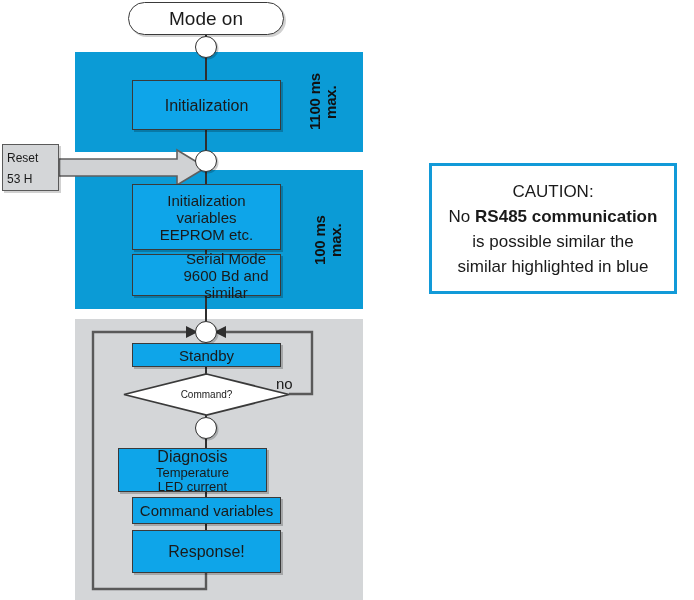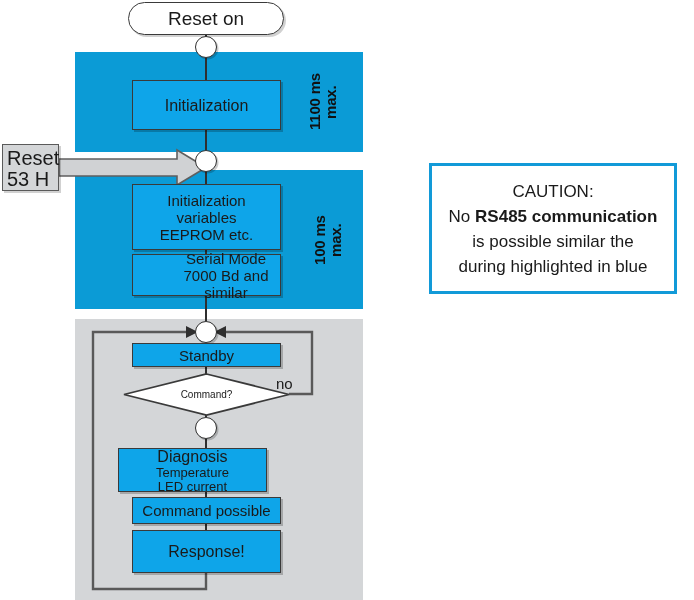--- a/index.html
+++ b/index.html
@@ -121,21 +121,21 @@
   .node-4 { left: 195px; top: 417px; }
 
   
   .reset-box {
     position: absolute;
     left: 2px; top: 144px; width: 57px; height: 47px;
     background: #d4d6d8;
     border: 1.4px solid #5a5a5a;
     box-sizing: border-box;
     padding: 3px 0 0 4px;
-    font-size: 20px;
+    font-size: 12px;
     line-height: 21px;
     color: #1a1a1a;
     box-shadow: 2px 2px 0 rgba(0,0,0,0.18);
   }
 
   
   .caution {
     position: absolute;
     left: 429px; top: 163px; width: 248px; height: 131px;
     background: #ffffff;
@@ -209,70 +209,70 @@
     <polygon points="186,326 198,332 186,338" fill="#2f2f2f"></polygon>
 
     <polyline points="289,394 312,394 312,332 226,332" fill="none" stroke="#595959" stroke-width="2.4"></polyline>
     <polygon points="226,326 214,332 226,338" fill="#2f2f2f"></polygon>
 
     <polygon points="206.5,374 289,394.5 206.5,415 124,394.5" fill="#ffffff" stroke="#3a3a3a" stroke-width="1.8"></polygon>
 
     <polygon points="59,159 177,159 177,150 206,167.5 177,185 177,176 59,176" fill="#d0d2d4" stroke="#5f5f5f" stroke-width="1.6" stroke-linejoin="miter"></polygon>
   </svg>
 
-  <div class="terminal">Reset on</div>
+  <div class="terminal">Mode on</div>
 
   <div class="node node-1"></div>
   <div class="node node-2"></div>
   <div class="node node-3"></div>
   <div class="node node-4"></div>
 
   <div class="pbox box-init">
     <span class="l1">Initialization</span>
   </div>
 
   <div class="pbox box-initvars">
     <span class="l2">Initialization</span>
     <span class="l2">variables</span>
     <span class="l2">EEPROM etc.</span>
   </div>
 
   <div class="pbox box-serial">
     <span class="l2">Serial Mode</span>
-    <span class="l2">7000 Bd and similar</span>
+    <span class="l2">9600 Bd and similar</span>
   </div>
 
   <div class="pbox box-standby">
     <span class="l2">Standby</span>
   </div>
 
   <div class="diamond">
     <div class="dlabel">Command?</div>
   </div>
   <div class="no-label">no</div>
 
   <div class="pbox box-diagnosis">
     <span class="l1">Diagnosis</span>
     <span class="lsm">Temperature</span>
     <span class="lsm">LED current</span>
   </div>
 
   <div class="pbox box-cmdexec">
-    <span class="l2">Command possible</span>
+    <span class="l2">Command variables</span>
   </div>
 
   <div class="pbox box-response">
     <span class="l1">Response!</span>
   </div>
 
   <div class="reset-box">
     <div>Reset</div>
     <div>53 H</div>
   </div>
 
   <div class="caution">
     <div>CAUTION:</div>
     <div><span>No </span><b>RS485 communication</b></div>
     <div>is possible similar the</div>
-    <div>during highlighted in blue</div>
+    <div>similar highlighted in blue</div>
   </div>
 
 </div>
 
 </body></html>

